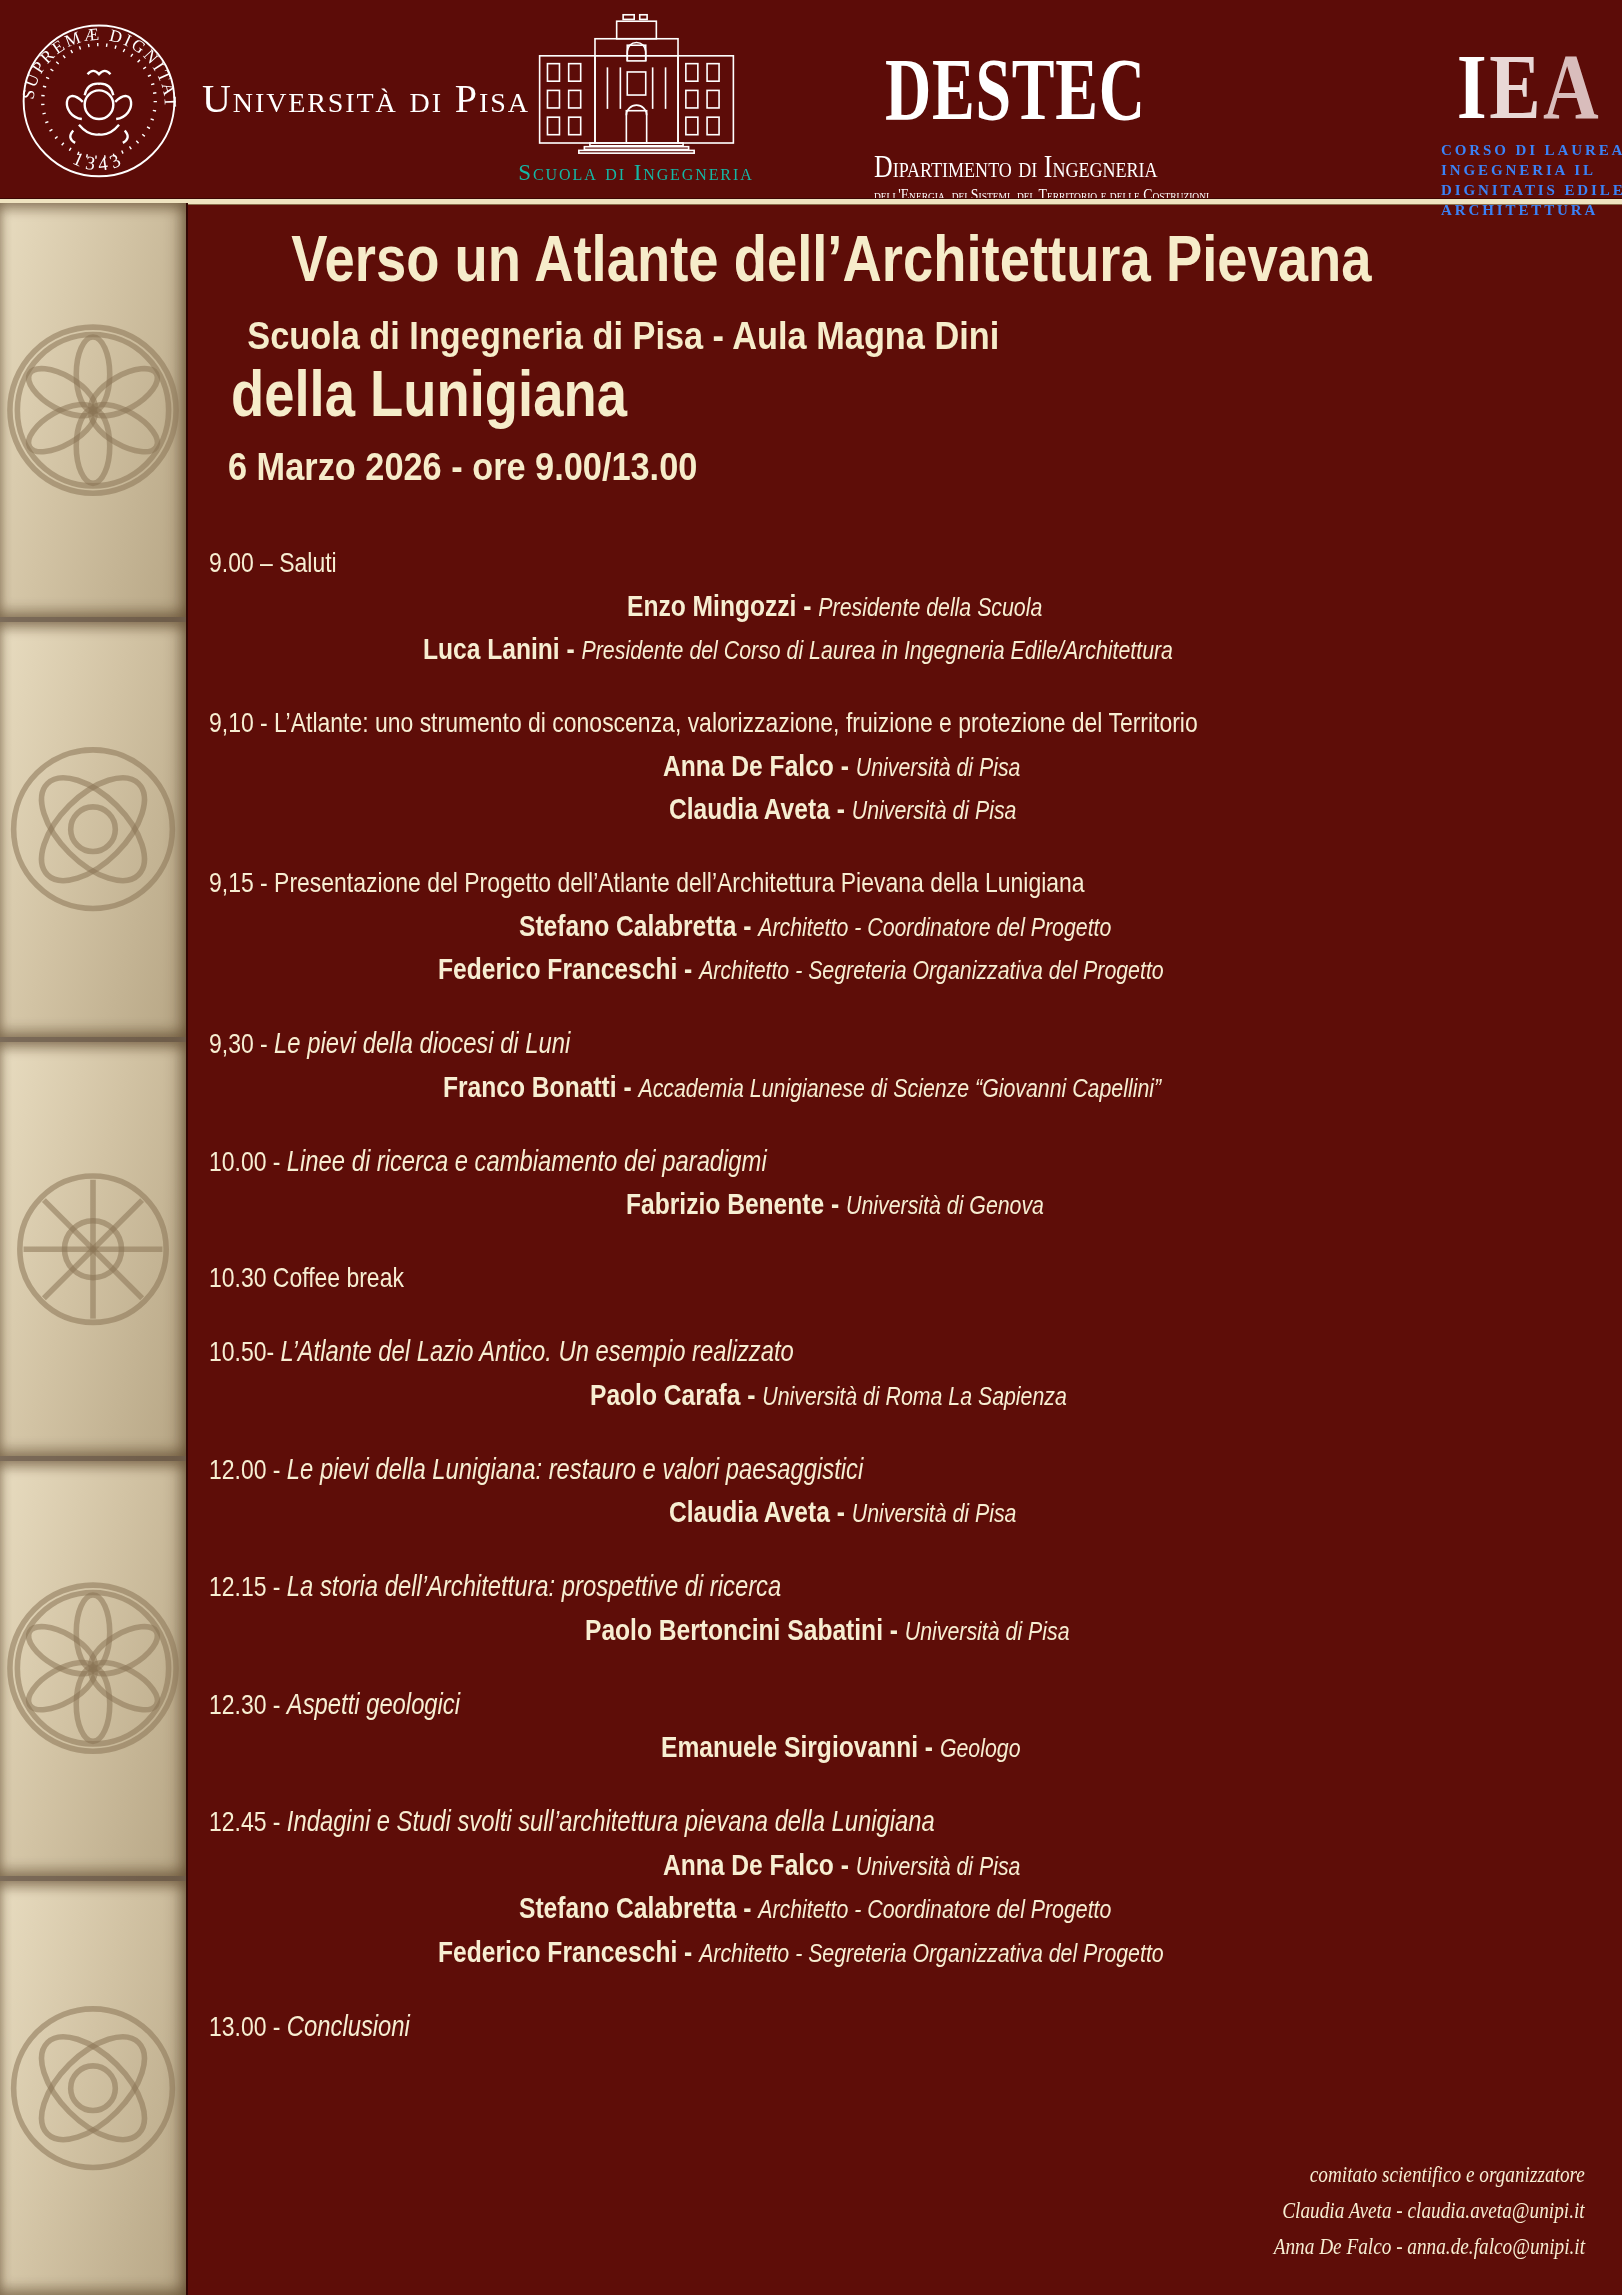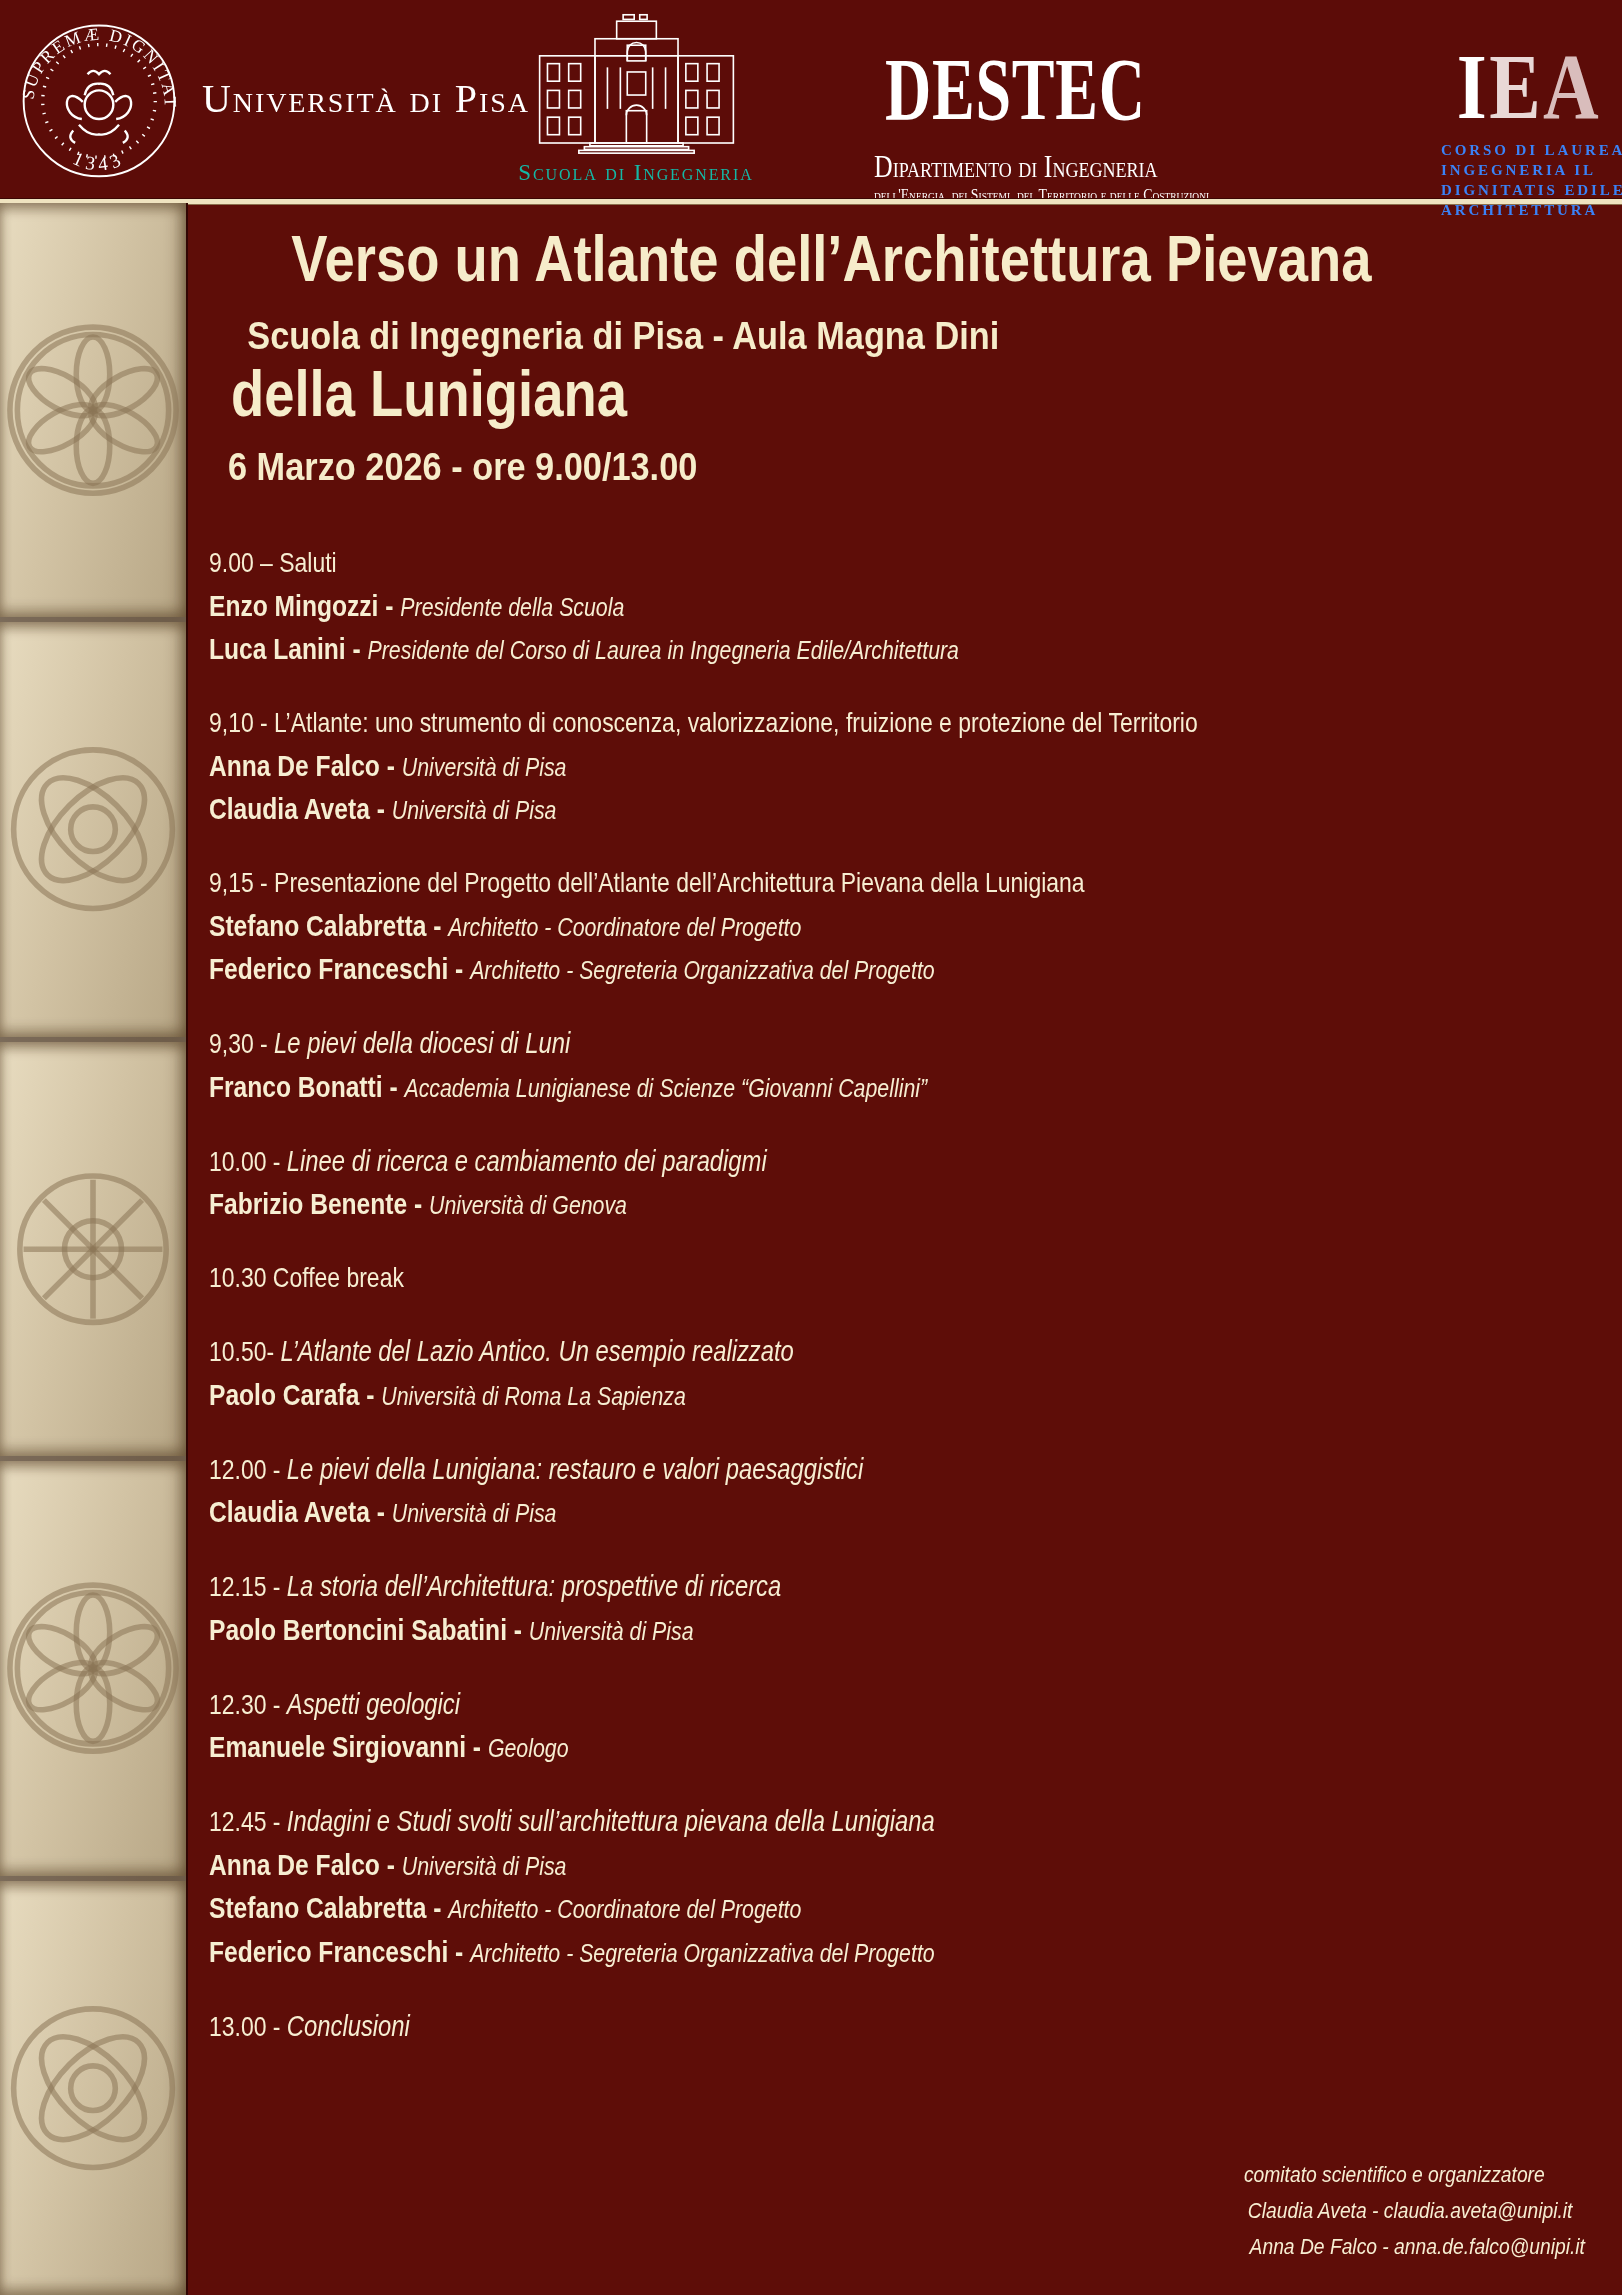--- a/index.html
+++ b/index.html
@@ -51,29 +51,29 @@
   .t-date{margin-top:14.3px;font-size:39px;font-weight:bold;color:#f6ecca;white-space:nowrap;
     display:inline-block;transform:scaleX(.88);transform-origin:50% 50%;}
   
   .program{position:absolute;left:209px;right:70px;top:547px;}
   .pblock{margin-bottom:41px;}
   .prow{white-space:nowrap;}
   .cx{display:inline-block;transform:scaleX(.82);transform-origin:0 50%;white-space:nowrap;}
   .ptime{font-size:28px;color:#f7eed2;}
   .ptitle{font-size:28px;color:#f7eed2;}
   .ptitle.it{font-style:italic;font-size:29px;}
-  .srow{margin-top:9.5px;white-space:nowrap;}
+  .srow{margin-top:9.5px;white-space:nowrap;text-align:center;}
   .sp-name{font-size:30px;font-weight:bold;color:#f7eed2;}
   .sp-dash{font-size:30px;font-weight:bold;color:#f7eed2;}
   .sp-role{font-size:26px;font-style:italic;color:#f7eed2;}
   
   .footer{position:absolute;right:37px;bottom:30.5px;text-align:right;}
   .f-line{font-size:22.4px;font-style:italic;color:#f7eed2;line-height:36px;white-space:nowrap;
     display:inline-block;transform:scaleX(.86);transform-origin:100% 50%;}
-  .footer div{text-align:left;}
+  .footer div{text-align:right;font-family:Liberation Serif, serif;}
   svg text{user-select:none;}
 </style>
 </head>
 <body>
 
 <div class="poster">
 
   <div class="header">
 
     <svg class="seal" viewBox="0 0 348 368">

